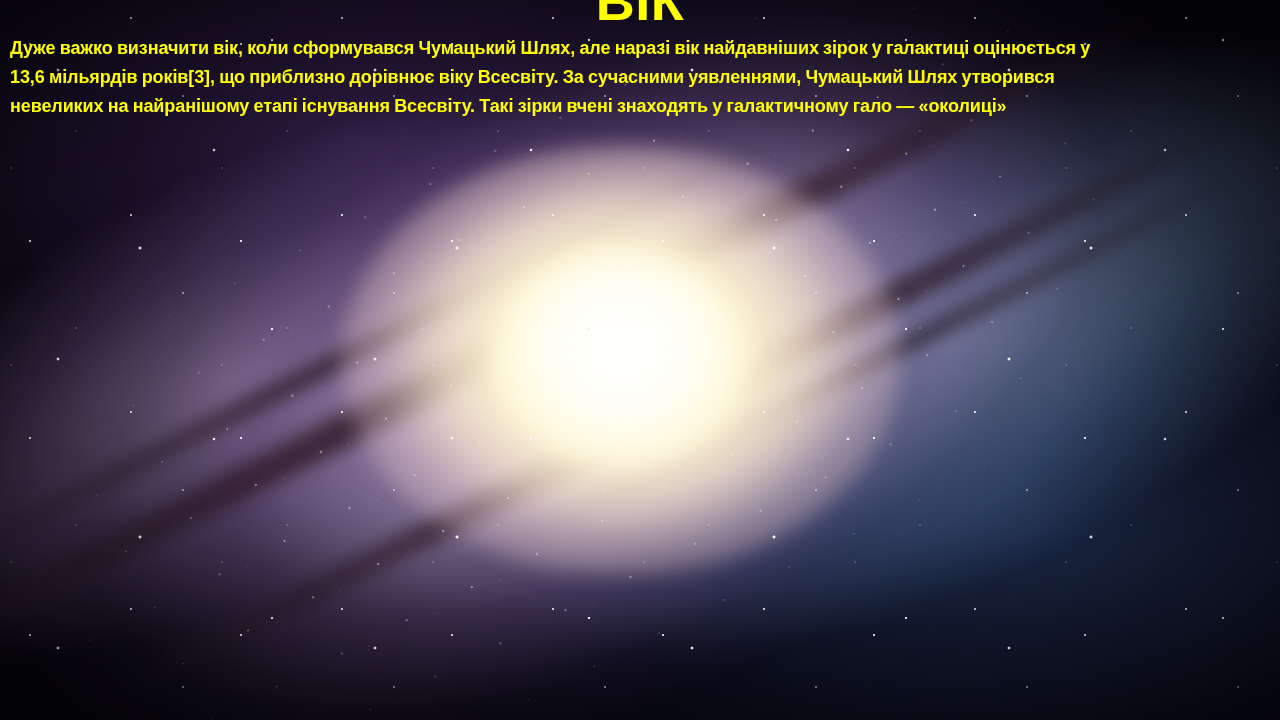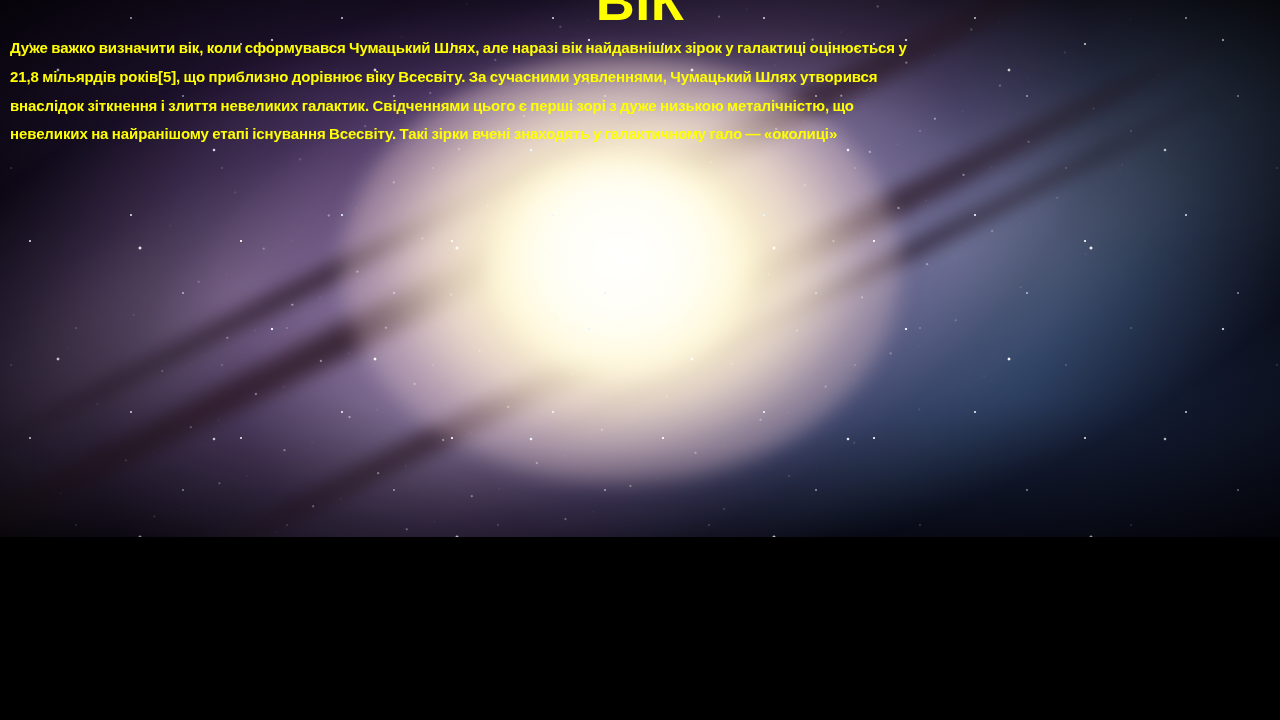--- a/index.html
+++ b/index.html
@@ -11,21 +11,21 @@
   body {
     width: 1280px;
     height: 720px;
     overflow: hidden;
     font-family: "Liberation Sans", sans-serif;
   }
 
   #slide {
     position: relative;
     width: 1280px;
-    height: 537px;
+    height: 720px;
     overflow: hidden;
     background: #05030c;
   }
 
   
   .photo {
     position: absolute;
     inset: 0;
     overflow: hidden;
     background-color: #030208;
@@ -195,21 +195,21 @@
     letter-spacing: 0.5px;
     white-space: nowrap;
   }
 
   .body-text {
     position: absolute;
     left: 10px;
     top: 34px;
     width: 1262px;
     color: #ffff00;
-    font-size: 15px;
+    font-size: 18px;
     font-weight: bold;
     line-height: 28.8px;
     letter-spacing: -0.1px;
     word-spacing: -0.6px;
   }
   .body-text p {
     margin: 0;
     white-space: nowrap;
   }
 </style>
@@ -230,18 +230,17 @@
     <div class="stars stars-fine"></div>
     <div class="stars stars-mid"></div>
     <div class="stars stars-bright"></div>
     <div class="vignette"></div>
   </div>
 
   <div class="title">ВІК</div>
 
   <div class="body-text">
     <p>Дуже важко визначити вік, коли сформувався Чумацький Шлях, але наразі вік найдавніших зірок у галактиці оцінюється у</p>
-    <p>21,8 мільярдів років[5], що приблизно дорівнює віку Всесвіту. За сучасними уявленнями, Чумацький Шлях утворився</p>
-    <p>внаслідок зіткнення і злиття невеликих галактик. Свідченнями цього є перші зорі з дуже низькою металічністю, що</p>
+    <p>13,6 мільярдів років[3], що приблизно дорівнює віку Всесвіту. За сучасними уявленнями, Чумацький Шлях утворився</p>
     <p>невеликих на найранішому етапі існування Всесвіту. Такі зірки вчені знаходять у галактичному гало — «околиці»</p>
   </div>
 
 </div>
 
 </body></html>

